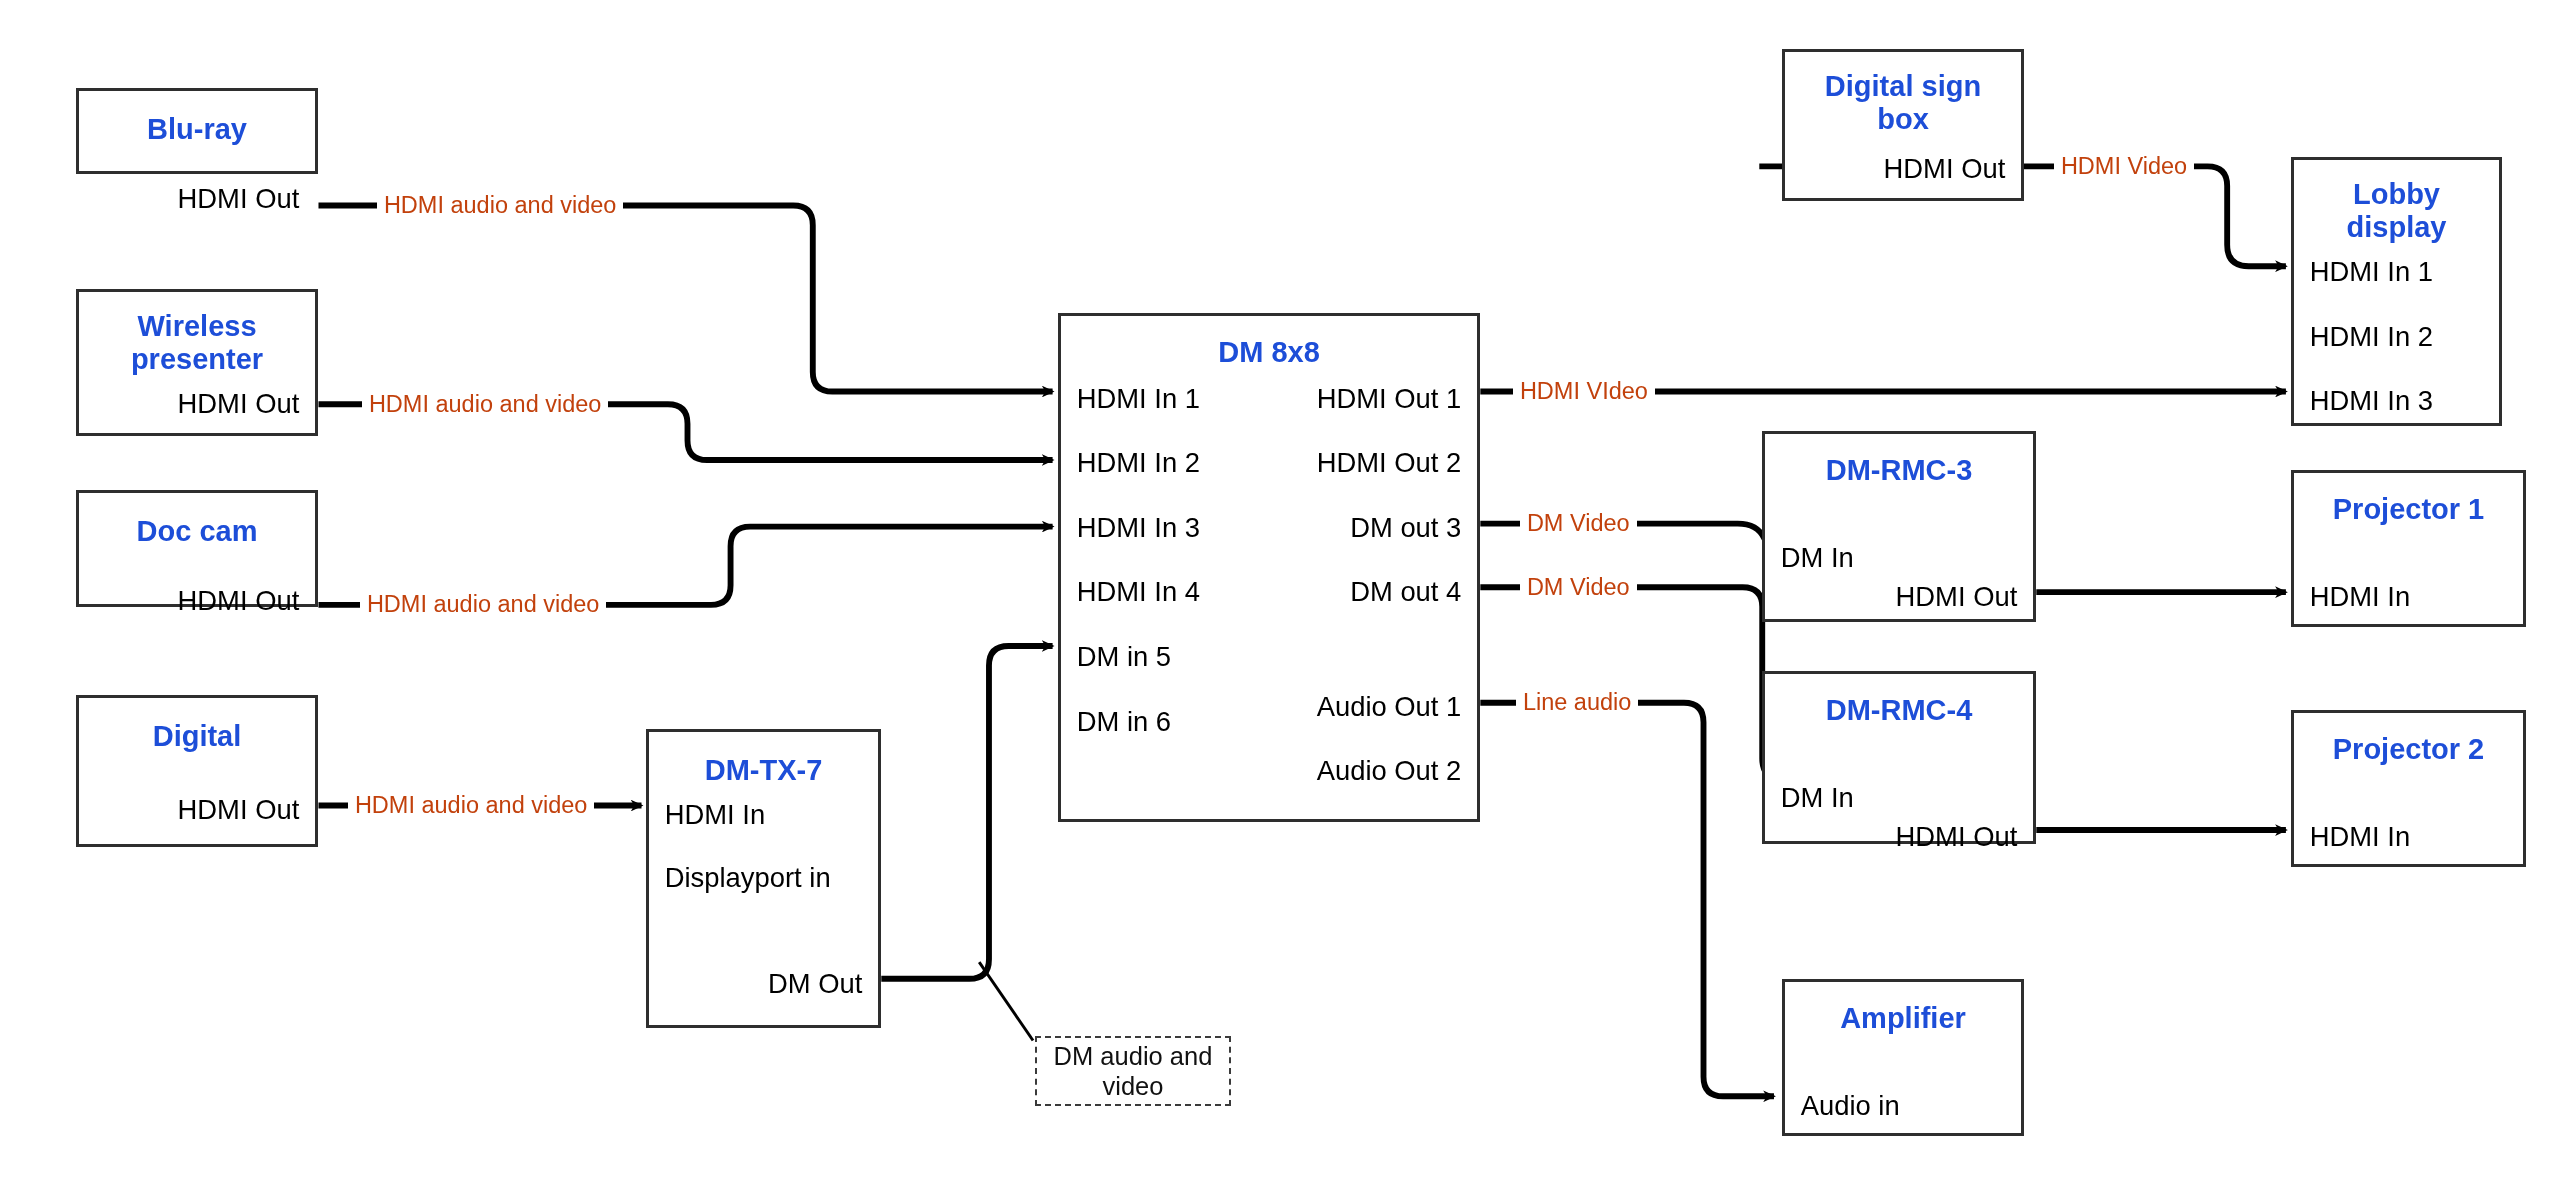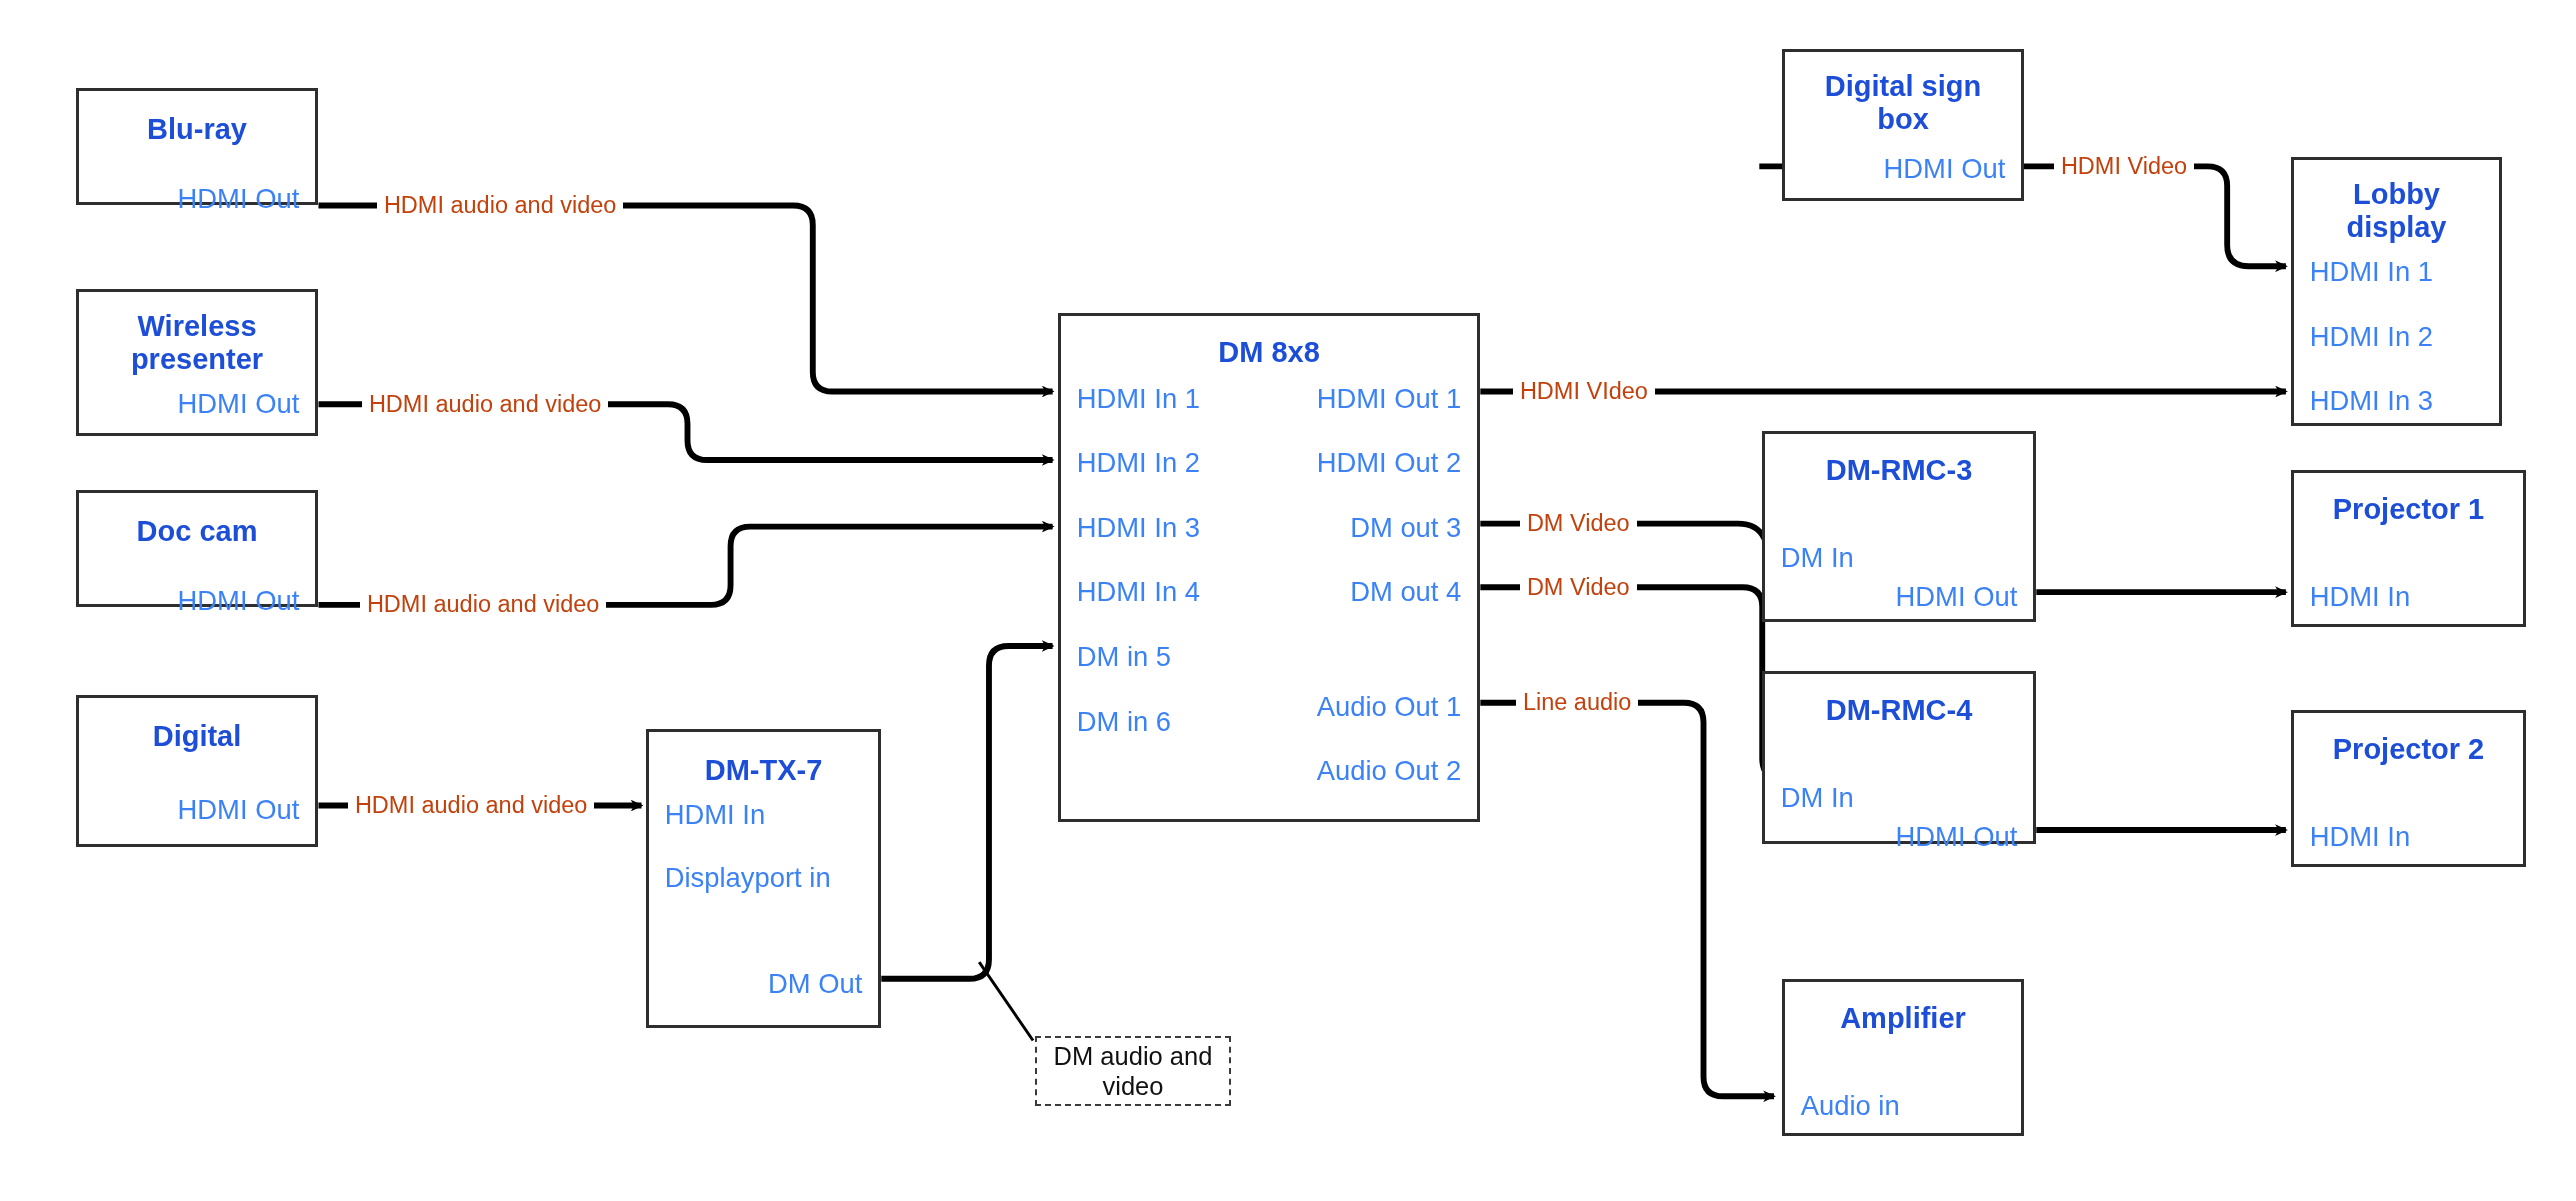--- a/index.html
+++ b/index.html
@@ -35,21 +35,21 @@
     font-weight: bold;
     font-size: 29px;
     color: #1d4ed8;
     line-height: 1.12;
     position: absolute;
     left: 0; right: 0;
   }
   .port {
     position: absolute;
     font-size: 27.4px;
-    color: #3b82f6;
+    color: #000000;
     white-space: nowrap;
     line-height: 1;
   }
   .port.left  { left: 15.7px;  text-align: left; }
   .port.right { right: 15.7px; text-align: right; }
   .wire-label {
     position: absolute;
     font-size: 23.5px;
     color: #c2410c;
     background: #ffffff;
@@ -107,21 +107,21 @@
       <path d="M1512,600 H1780 Q1800,600 1800,620 V775 Q1800,795 1820,800 Q1838,805 1856,810" marker-end="url(#arw)"></path>
 
       <path d="M1512,718 H1720 Q1740,718 1740,738 V1100 Q1740,1120 1760,1120 H1812" marker-end="url(#arw)"></path>
 
       <path d="M2080,605 H2335" marker-end="url(#arw)"></path>
 
       <path d="M2080,848 H2335" marker-end="url(#arw)"></path>
     </g>
   </svg>
 
-  <div class="node" style="left:76px; top:88px; width:242px; height:117px;">
+  <div class="node" style="left:76px; top:88px; width:242px; height:86px;">
     <div class="title" style="top:21.5px;">Blu-ray</div>
     <div class="port right" style="top:94px;">HDMI Out</div>
   </div>
 
   <div class="node" style="left:76px; top:289px; width:242px; height:147px;padding-left:48px;">
     <div class="title" style="top:17.6px;">Wireless</div>
     <div class="title" style="top:51px;">presenter</div>
     <div class="port right" style="top:98px;">HDMI Out</div>
   </div>
 

